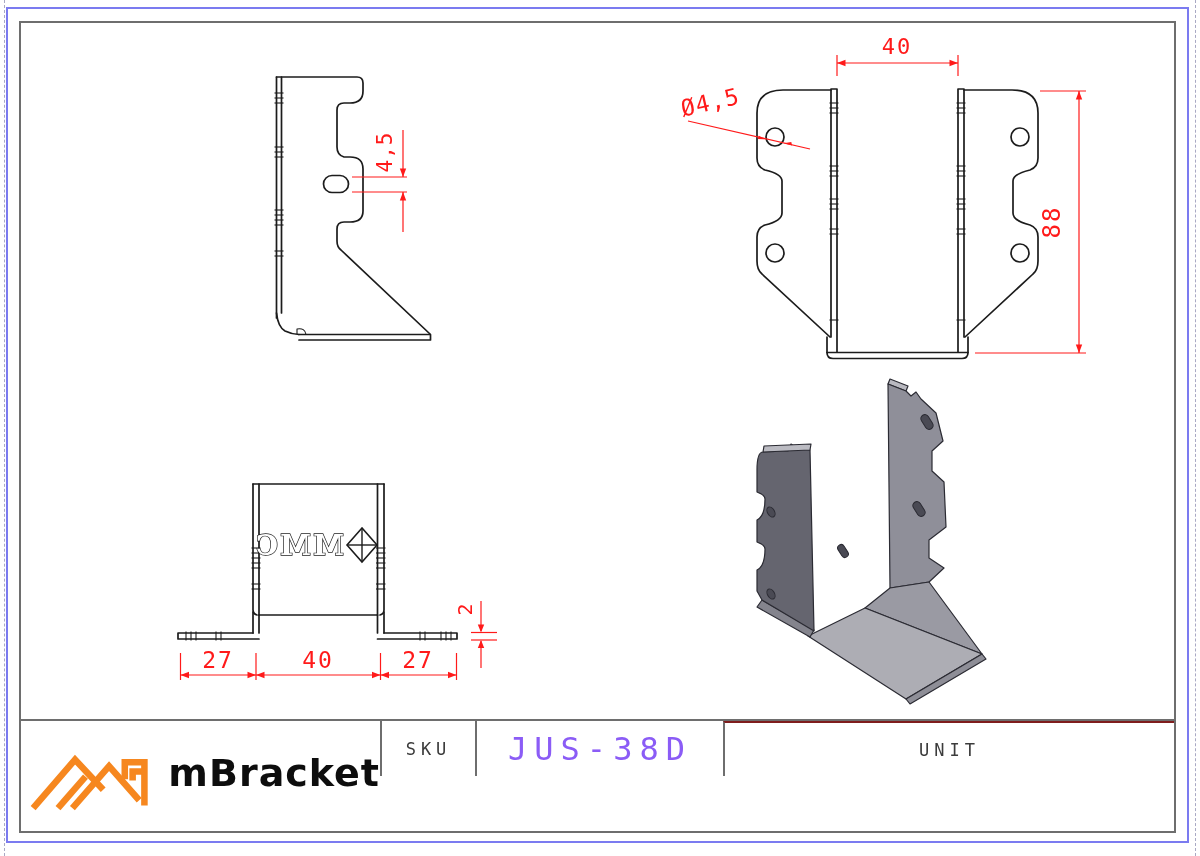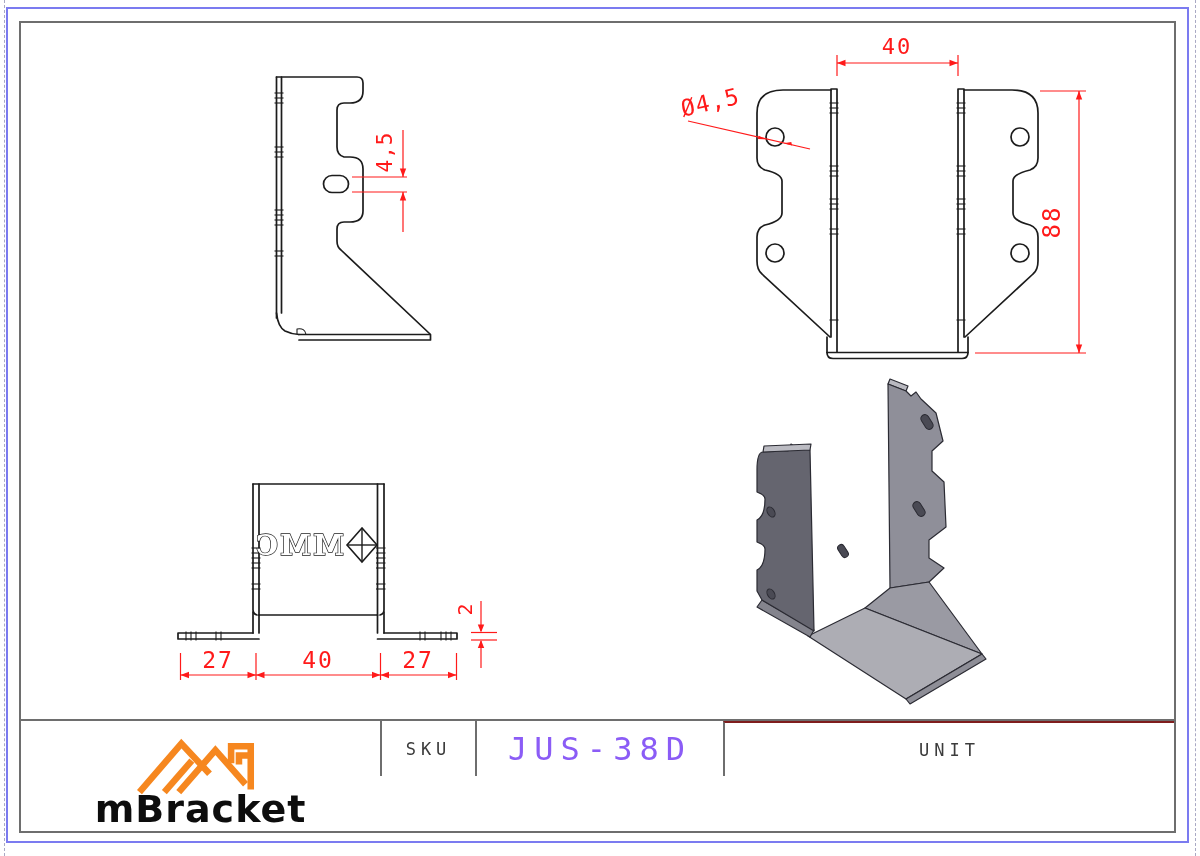--- a/index.html
+++ b/index.html
@@ -24,21 +24,21 @@
   .titleblock{position:absolute;left:19px;top:719px;width:1157px;height:114px;
               border:2px solid #6e6e6e;box-sizing:border-box;display:grid;
               grid-template-columns:359px 95px 248px auto;grid-template-rows:1fr 1fr;
               background:#fff;}
   .tb-cell{display:flex;align-items:center;justify-content:center;box-sizing:border-box;}
   .tb-line-left{border-left:2px solid #6e6e6e;}
   .tb-line-top{border-top:2px solid #7f1d1d;}
   .tb-label{font-size:17px;color:#3c3c3c;letter-spacing:5px;}
   .tb-value{font-size:32px;color:#8b5cf6;letter-spacing:7px;}
   .tb-value-sm{font-size:21px;color:#5454f2;letter-spacing:3px;}
-  .logo-cell{grid-row:1/3;flex-direction:column;justify-content:center;gap:0px;}
+  .logo-cell{grid-row:1/3;flex-direction:row;justify-content:flex-start;gap:0px;}
   .brand-text{font-family:"DejaVu Sans","Liberation Sans",sans-serif;font-weight:bold;
               font-size:38px;color:#0d0d0d;letter-spacing:1px;line-height:1;margin-top:-6px;}
 </style>
 </head>
 <body>
 
 <div class="page">
 
   <div class="edge-dash" style="left:4px;"></div>
   <div class="edge-dash" style="left:1195px;"></div>

